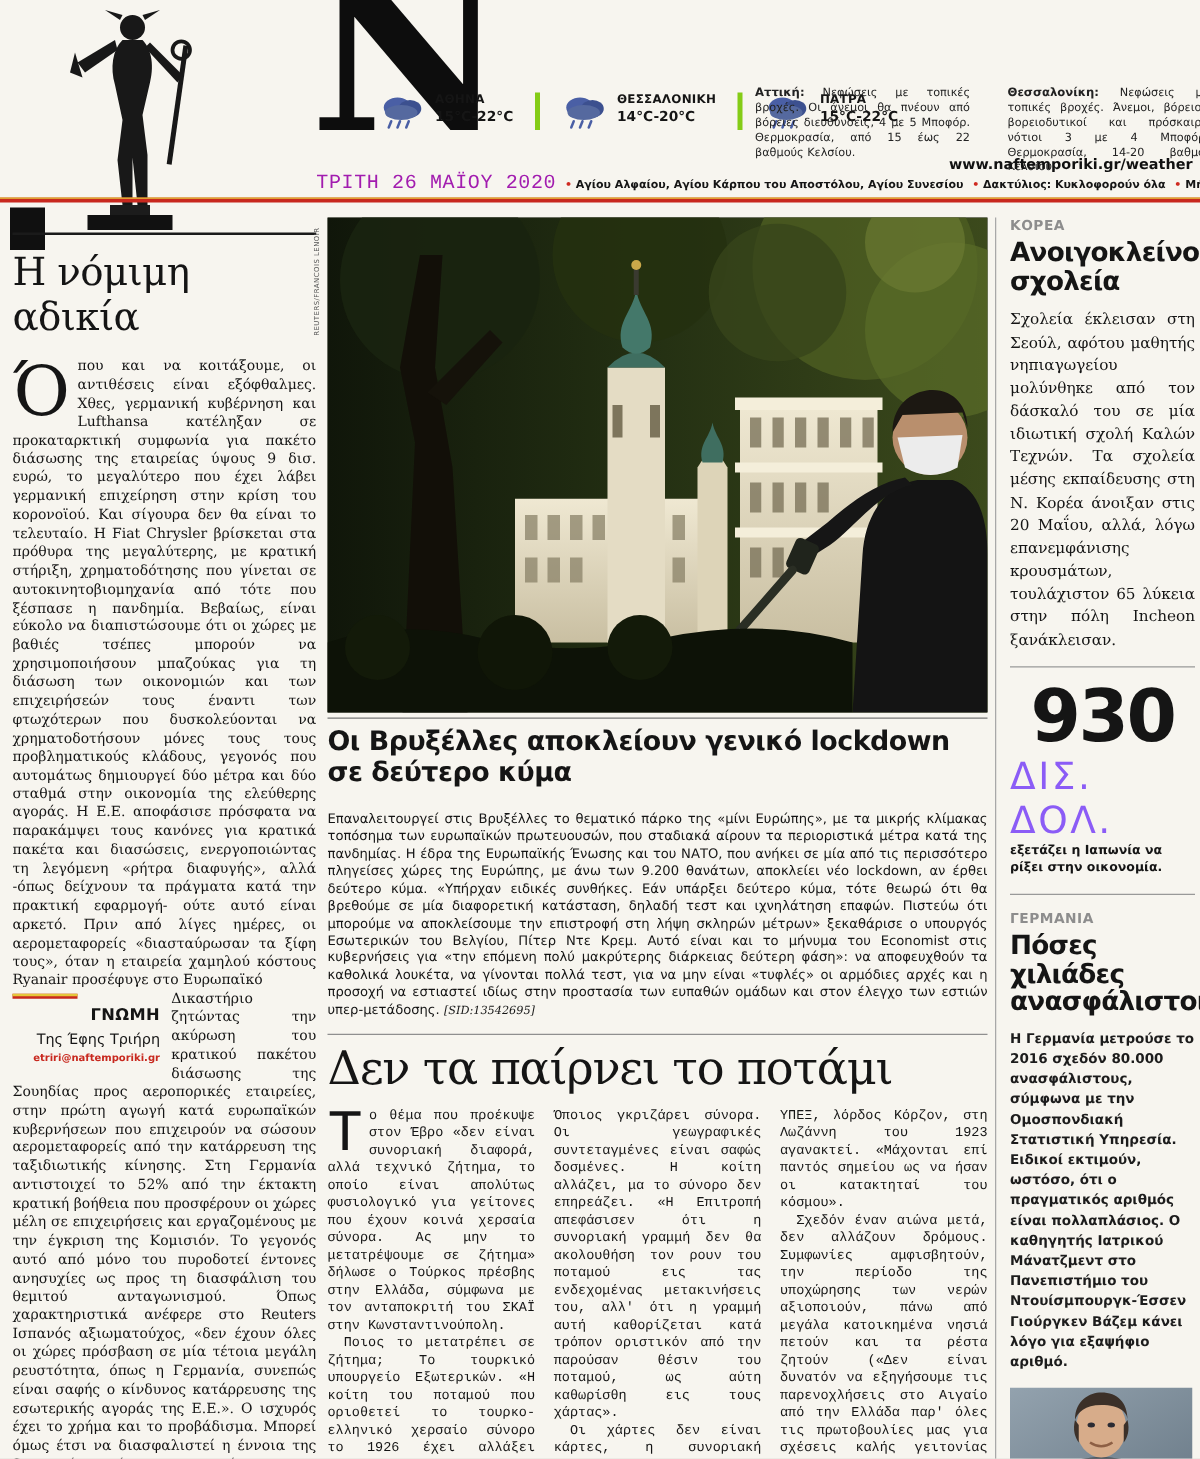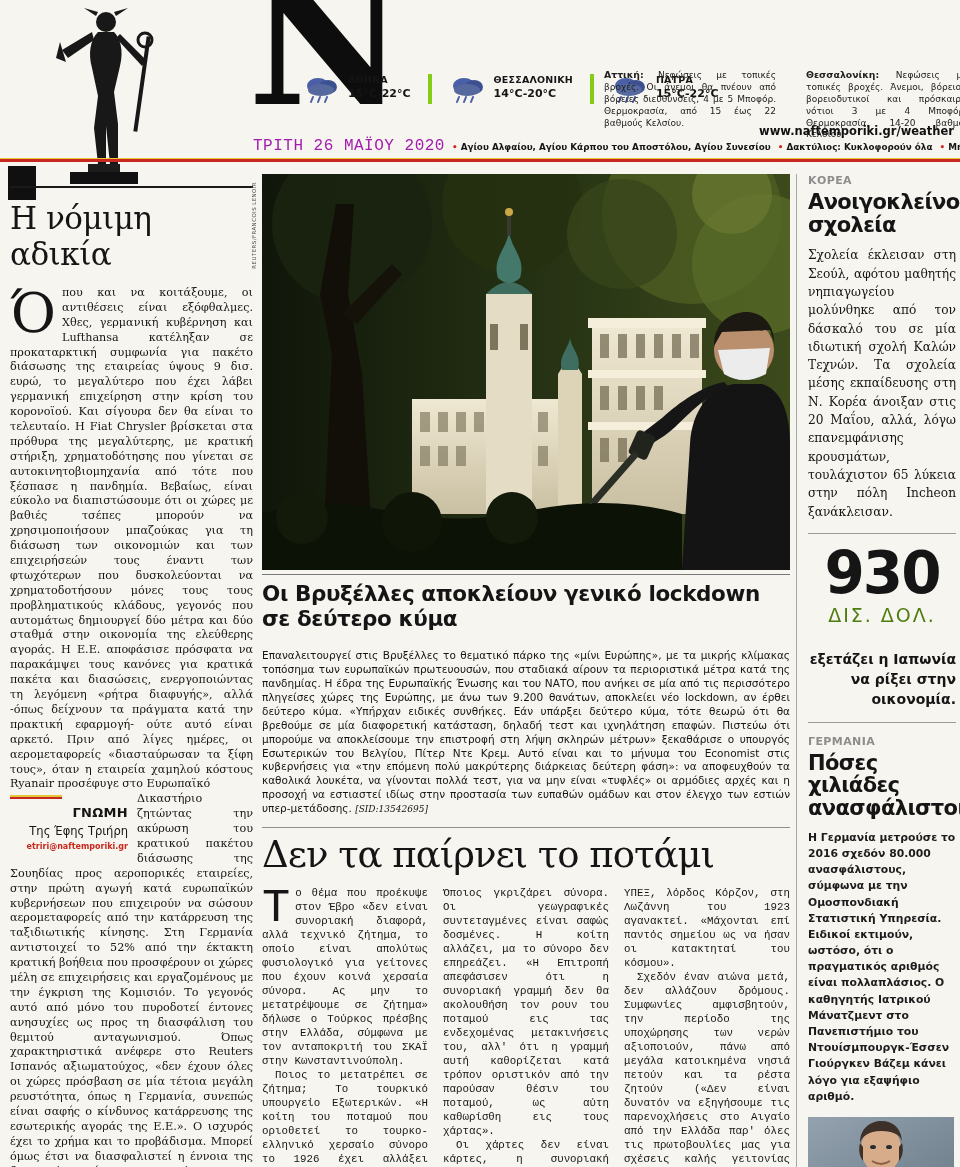--- a/index.html
+++ b/index.html
@@ -65,24 +65,24 @@
 
   
   .right-col { position:absolute; left:796px; top:174px; width:160px; border-left:1px solid #a8a8a8; padding-left:11px; }
   .side-kicker { font-family:"DejaVu Sans", sans-serif; font-weight:bold; font-size:11px; color:#8d8d8d; letter-spacing:0.4px; }
   .side-head { font-family:"DejaVu Sans", sans-serif; font-weight:bold; font-size:21px; line-height:1.08;
                letter-spacing:-0.6px; margin:4px 0 10px; }
   .korea-body { font-size:12.2px; line-height:1.5; text-align:justify; }
   .side-rule { border-top:1px solid #999; margin:12px 0; }
   .stat-num { font-family:"DejaVu Sans", sans-serif; font-weight:bold; font-size:58px; line-height:0.95;
               text-align:center; letter-spacing:-2px; }
-  .stat-unit { font-family:"DejaVu Sans", sans-serif; font-size:19px; color:#4d7c0f; text-align:center;
+  .stat-unit { font-family:"DejaVu Sans", sans-serif; font-size:30px; color:#8b5cf6; text-align:left;
                letter-spacing:2px; margin-top:3px; }
-  .stat-cap { font-family:"DejaVu Sans", sans-serif; font-weight:bold; font-size:14px; text-align:right;
-              line-height:1.45; margin-top:23px; }
+  .stat-cap { font-family:"DejaVu Sans", sans-serif; font-weight:bold; font-size:10px; text-align:left;
+              line-height:1.45; margin-top:0; }
   .germany-body { font-family:"DejaVu Sans", sans-serif; font-weight:bold; font-size:10.8px; line-height:1.5; color:#1c1c1c; }
   .portrait { display:block; width:146px; height:84px; margin-top:12px; }
   .portrait-cap { font-style:italic; font-size:9.5px; line-height:1.3; color:#333; margin-top:4px; }
 </style>
 </head>
 <body>
 
 <div class="page">
 
   <svg class="hermes" viewBox="0 0 112 180">

